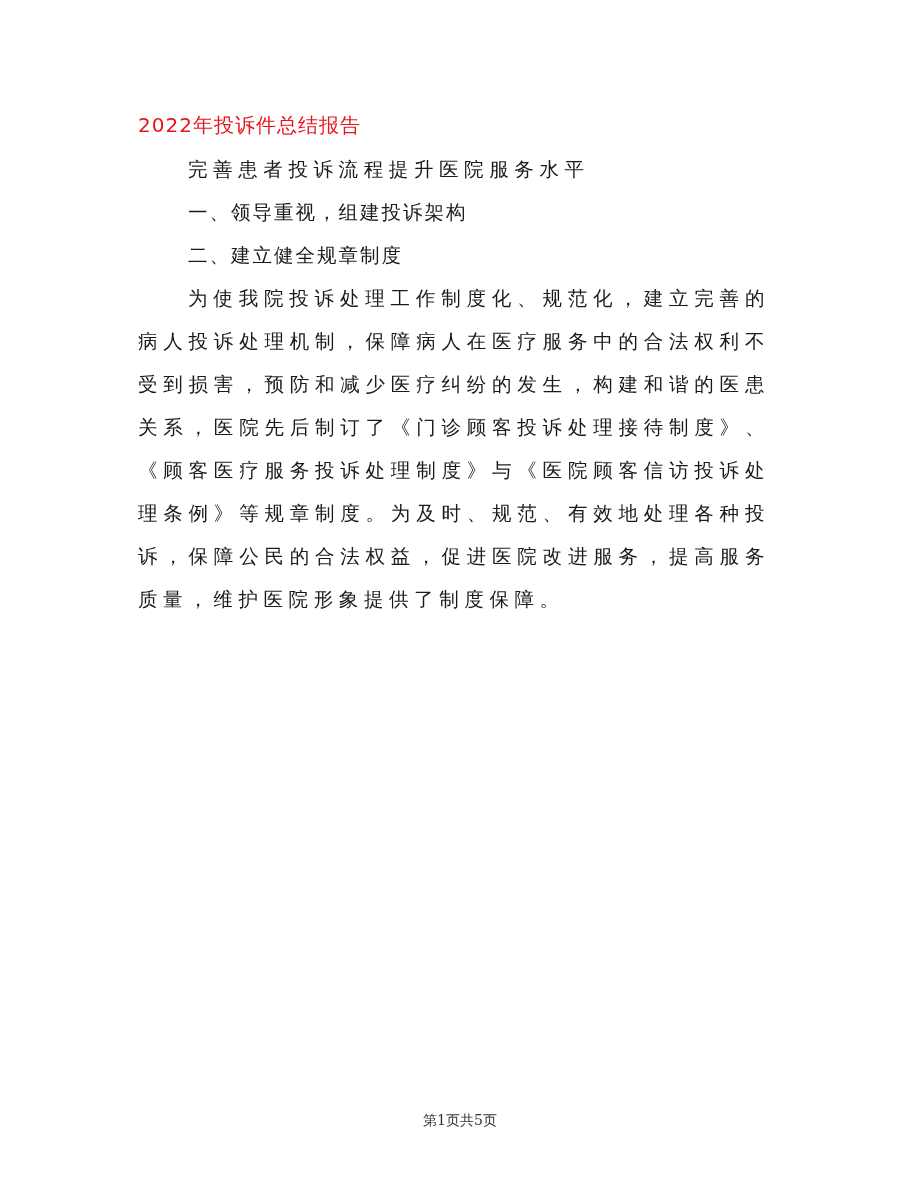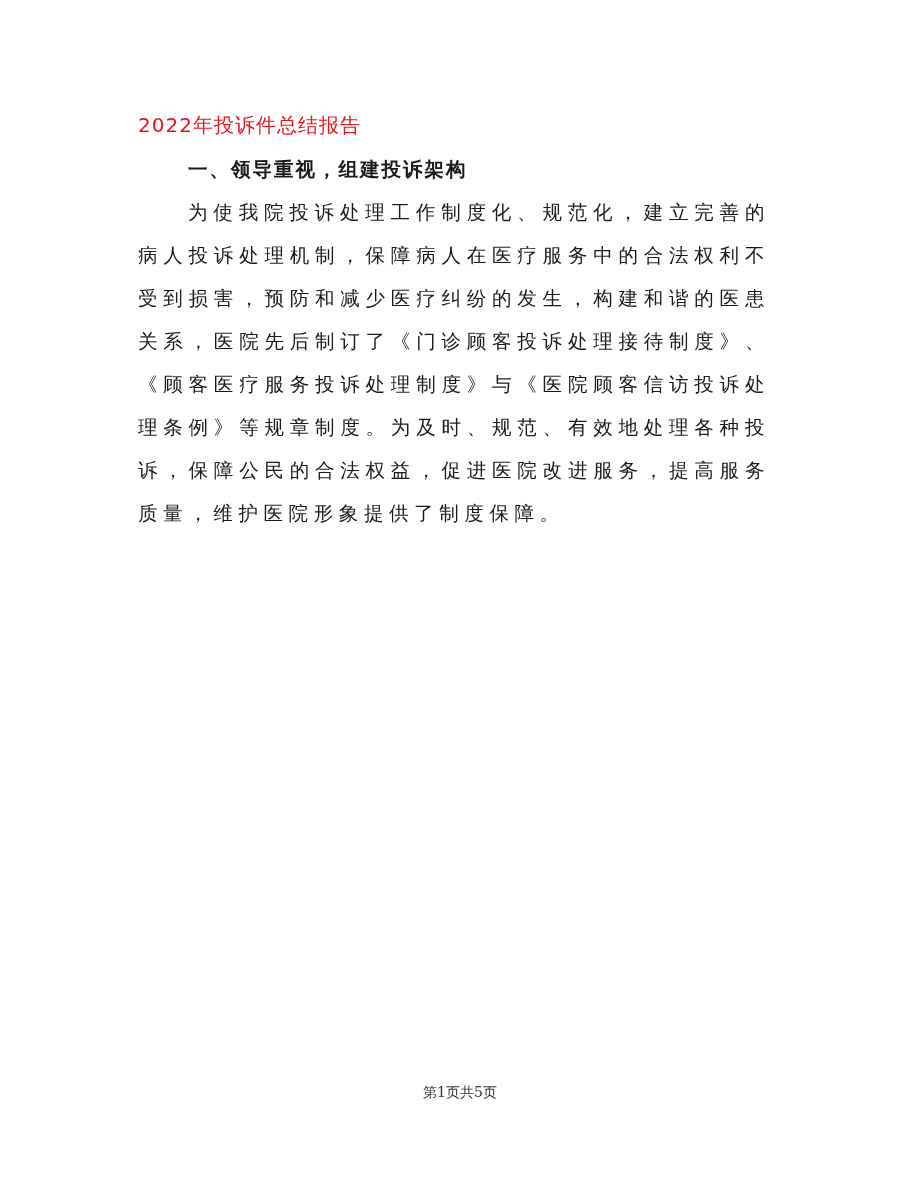--- a/index.html
+++ b/index.html
@@ -42,38 +42,40 @@
       font-size: 19.5px;
       line-height: 43px;
       letter-spacing: 5.6px;
       text-align: justify;
       text-align-last: left;
       word-break: break-all;
     }
     .p.indent { text-indent: 50px; }
     .p.heading {
       text-indent: 50px;
-      font-weight: bold;
+      font-weight: normal;
       font-family: "DejaVu Sans", "Liberation Sans", sans-serif;
       letter-spacing: 2px;
     }
     .footer {
       position: absolute;
-      top: 1084px;
+      top: 1112px;
       left: 0;
       width: 920px;
       text-align: center;
       font-size: 14px;
       color: #333;
     }
   </style>
 </head>
 <body>
 
 <div class="page">
   <div class="title">2022年投诉件总结报告</div>
   <div class="content">
+    <p class="p indent">完善患者投诉流程提升医院服务水平</p>
     <p class="p heading">一、领导重视，组建投诉架构</p>
+    <p class="p heading">二、建立健全规章制度</p>
     <p class="p indent">为使我院投诉处理工作制度化、规范化，建立完善的病人投诉处理机制，保障病人在医疗服务中的合法权利不受到损害，预防和减少医疗纠纷的发生，构建和谐的医患关系，医院先后制订了《门诊顾客投诉处理接待制度》、《顾客医疗服务投诉处理制度》与《医院顾客信访投诉处理条例》等规章制度。为及时、规范、有效地处理各种投诉，保障公民的合法权益，促进医院改进服务，提高服务质量，维护医院形象提供了制度保障。</p>
   </div>
 </div>
 
 <div class="footer">第1页共5页</div>
 
 </body></html>

